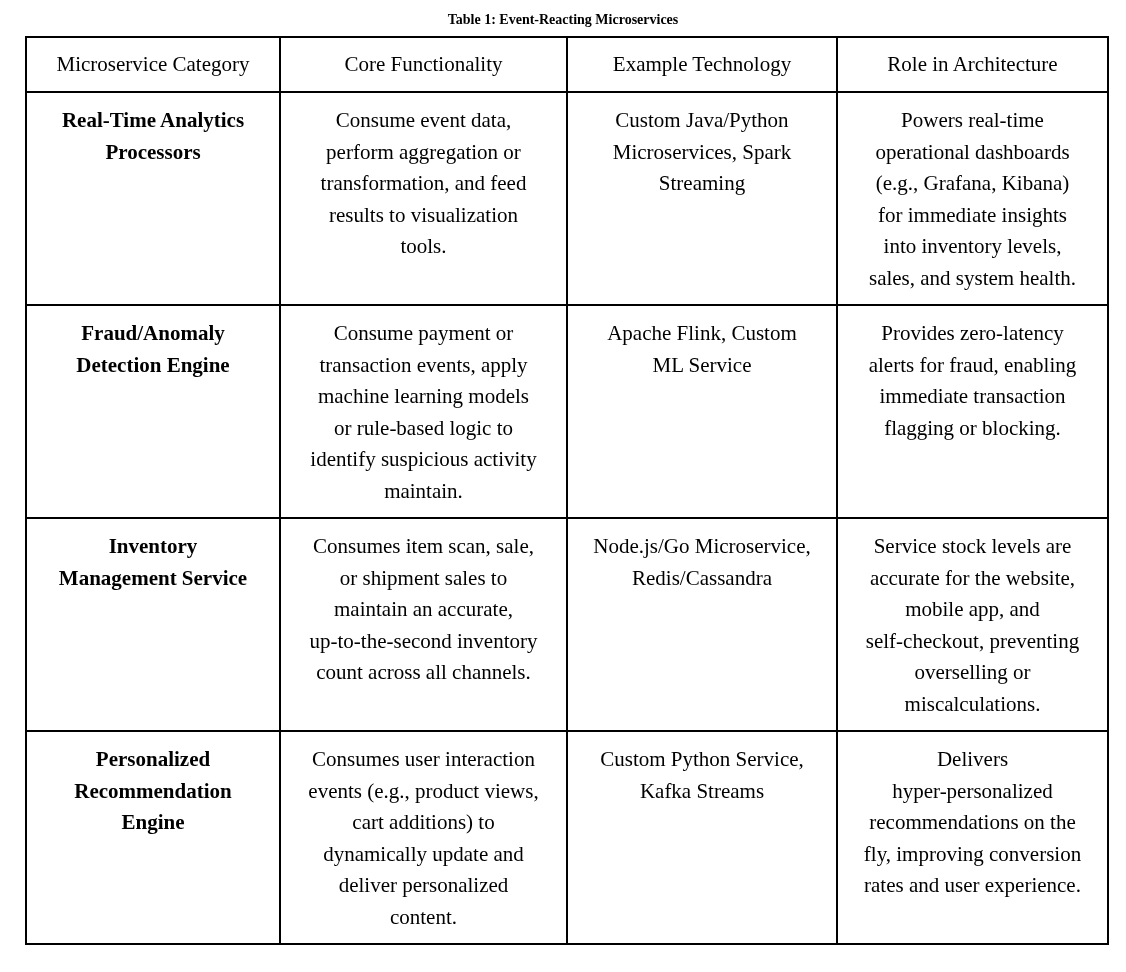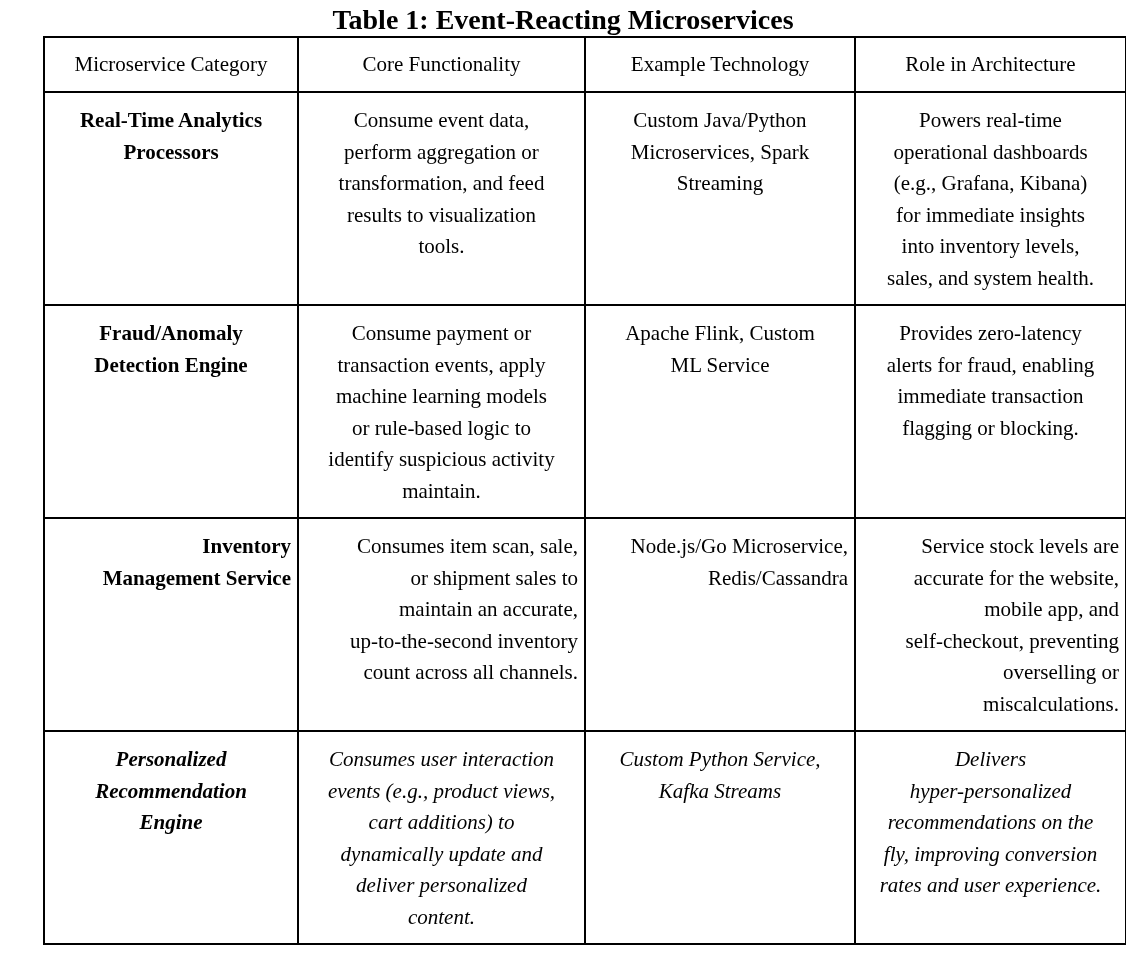--- a/index.html
+++ b/index.html
@@ -15,26 +15,26 @@
       color: #000000;
       overflow: hidden;
     }
     .caption {
       position: absolute;
       left: 0;
       top: 6px;
       width: 1126px;
       text-align: center;
       font-weight: bold;
-      font-size: 28px;
+      font-size: 14px;
       line-height: 28px;
     }
     table.doc-table {
       position: absolute;
-      left: 43px;
+      left: 25px;
       top: 36px;
       border-collapse: collapse;
       table-layout: fixed;
       width: 1082px;
     }
     table.doc-table col.c1 { width: 254px; }
     table.doc-table col.c2 { width: 287px; }
     table.doc-table col.c3 { width: 270px; }
     table.doc-table col.c4 { width: 271px; }
     table.doc-table th,
@@ -51,22 +51,22 @@
       font-weight: normal;
       height: 55px;
       vertical-align: middle;
       padding-top: 0;
     }
     table.doc-table td {
       padding-top: 12px;
     }
     table.doc-table tr.row-1 td { height: 213px; }
     table.doc-table tr.row-2 td { height: 213px; border-radius: 15px; }
-    table.doc-table tr.row-3 td { height: 213px; text-align: right; }
-    table.doc-table tr.row-4 td { height: 213px; font-style: italic; }
+    table.doc-table tr.row-3 td { height: 213px; }
+    table.doc-table tr.row-4 td { height: 213px; }
     td.category {
       font-weight: bold;
     }
     .line {
       display: block;
       white-space: nowrap;
     }
   </style>
 </head>
 <body>

